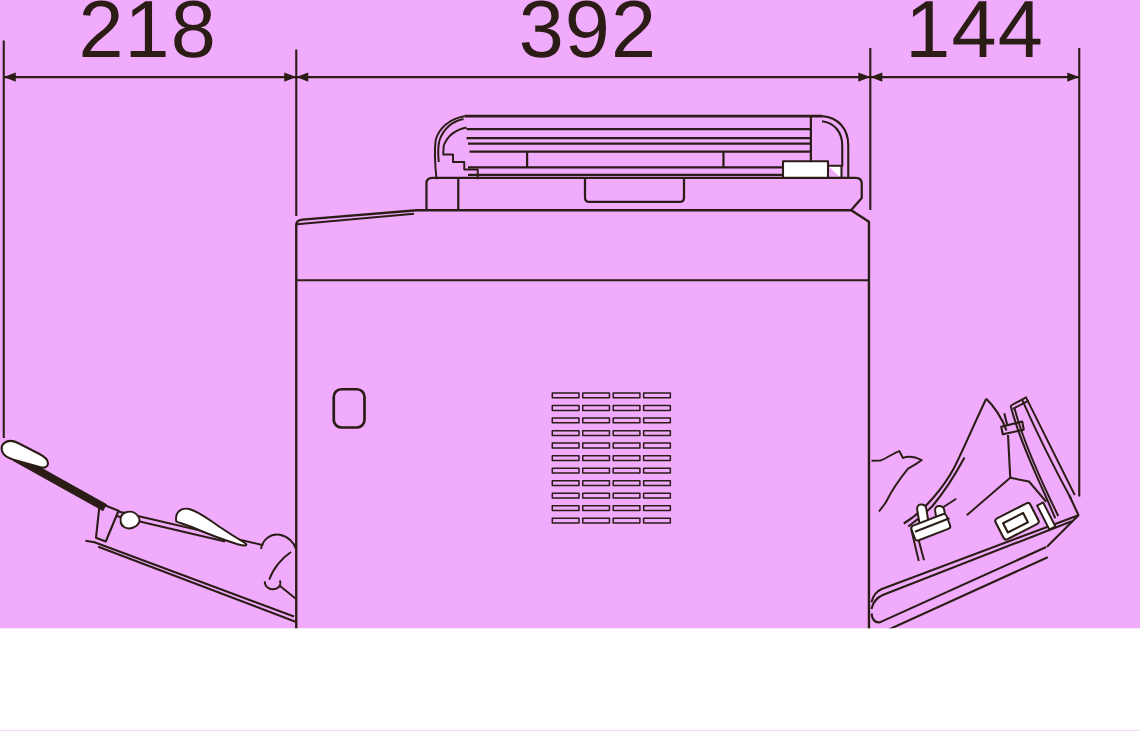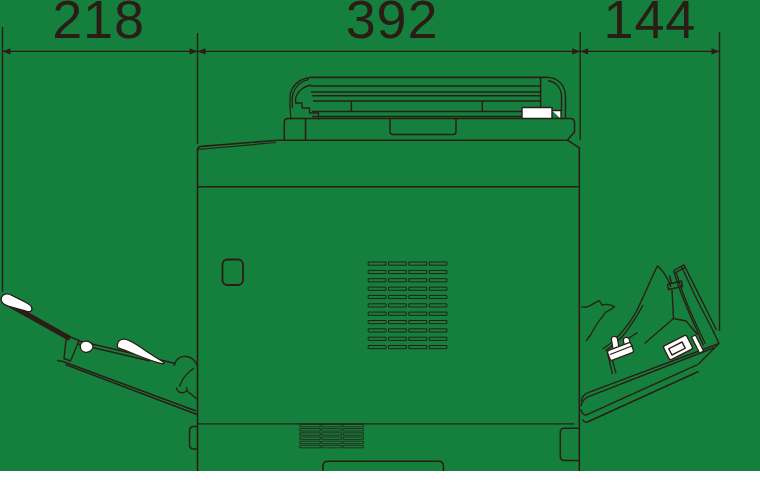--- a/index.html
+++ b/index.html
@@ -1,16 +1,16 @@
 <!DOCTYPE html>
 <html><head>
 <meta charset="utf-8">
 <style>
   html,body{margin:0;padding:0;background:#ffffff;}
-  .wrap{width:760px;height:471px;position:relative;overflow:hidden;background:#15803d;text-align:right;}
+  .wrap{width:760px;height:419px;position:relative;overflow:hidden;background:#f0abfc;text-align:right;}
   svg{display:block;}
   text{font-family:"Liberation Sans",sans-serif;fill:#2b1d16;}
 </style>
 </head>
 <body>
 
 <div class="wrap">
 <svg width="760" height="487" viewBox="0 0 760 487" fill="none" stroke="#2b1d16" stroke-width="1.5" stroke-linecap="butt" stroke-linejoin="round">
 
 <g stroke-width="1.4">

